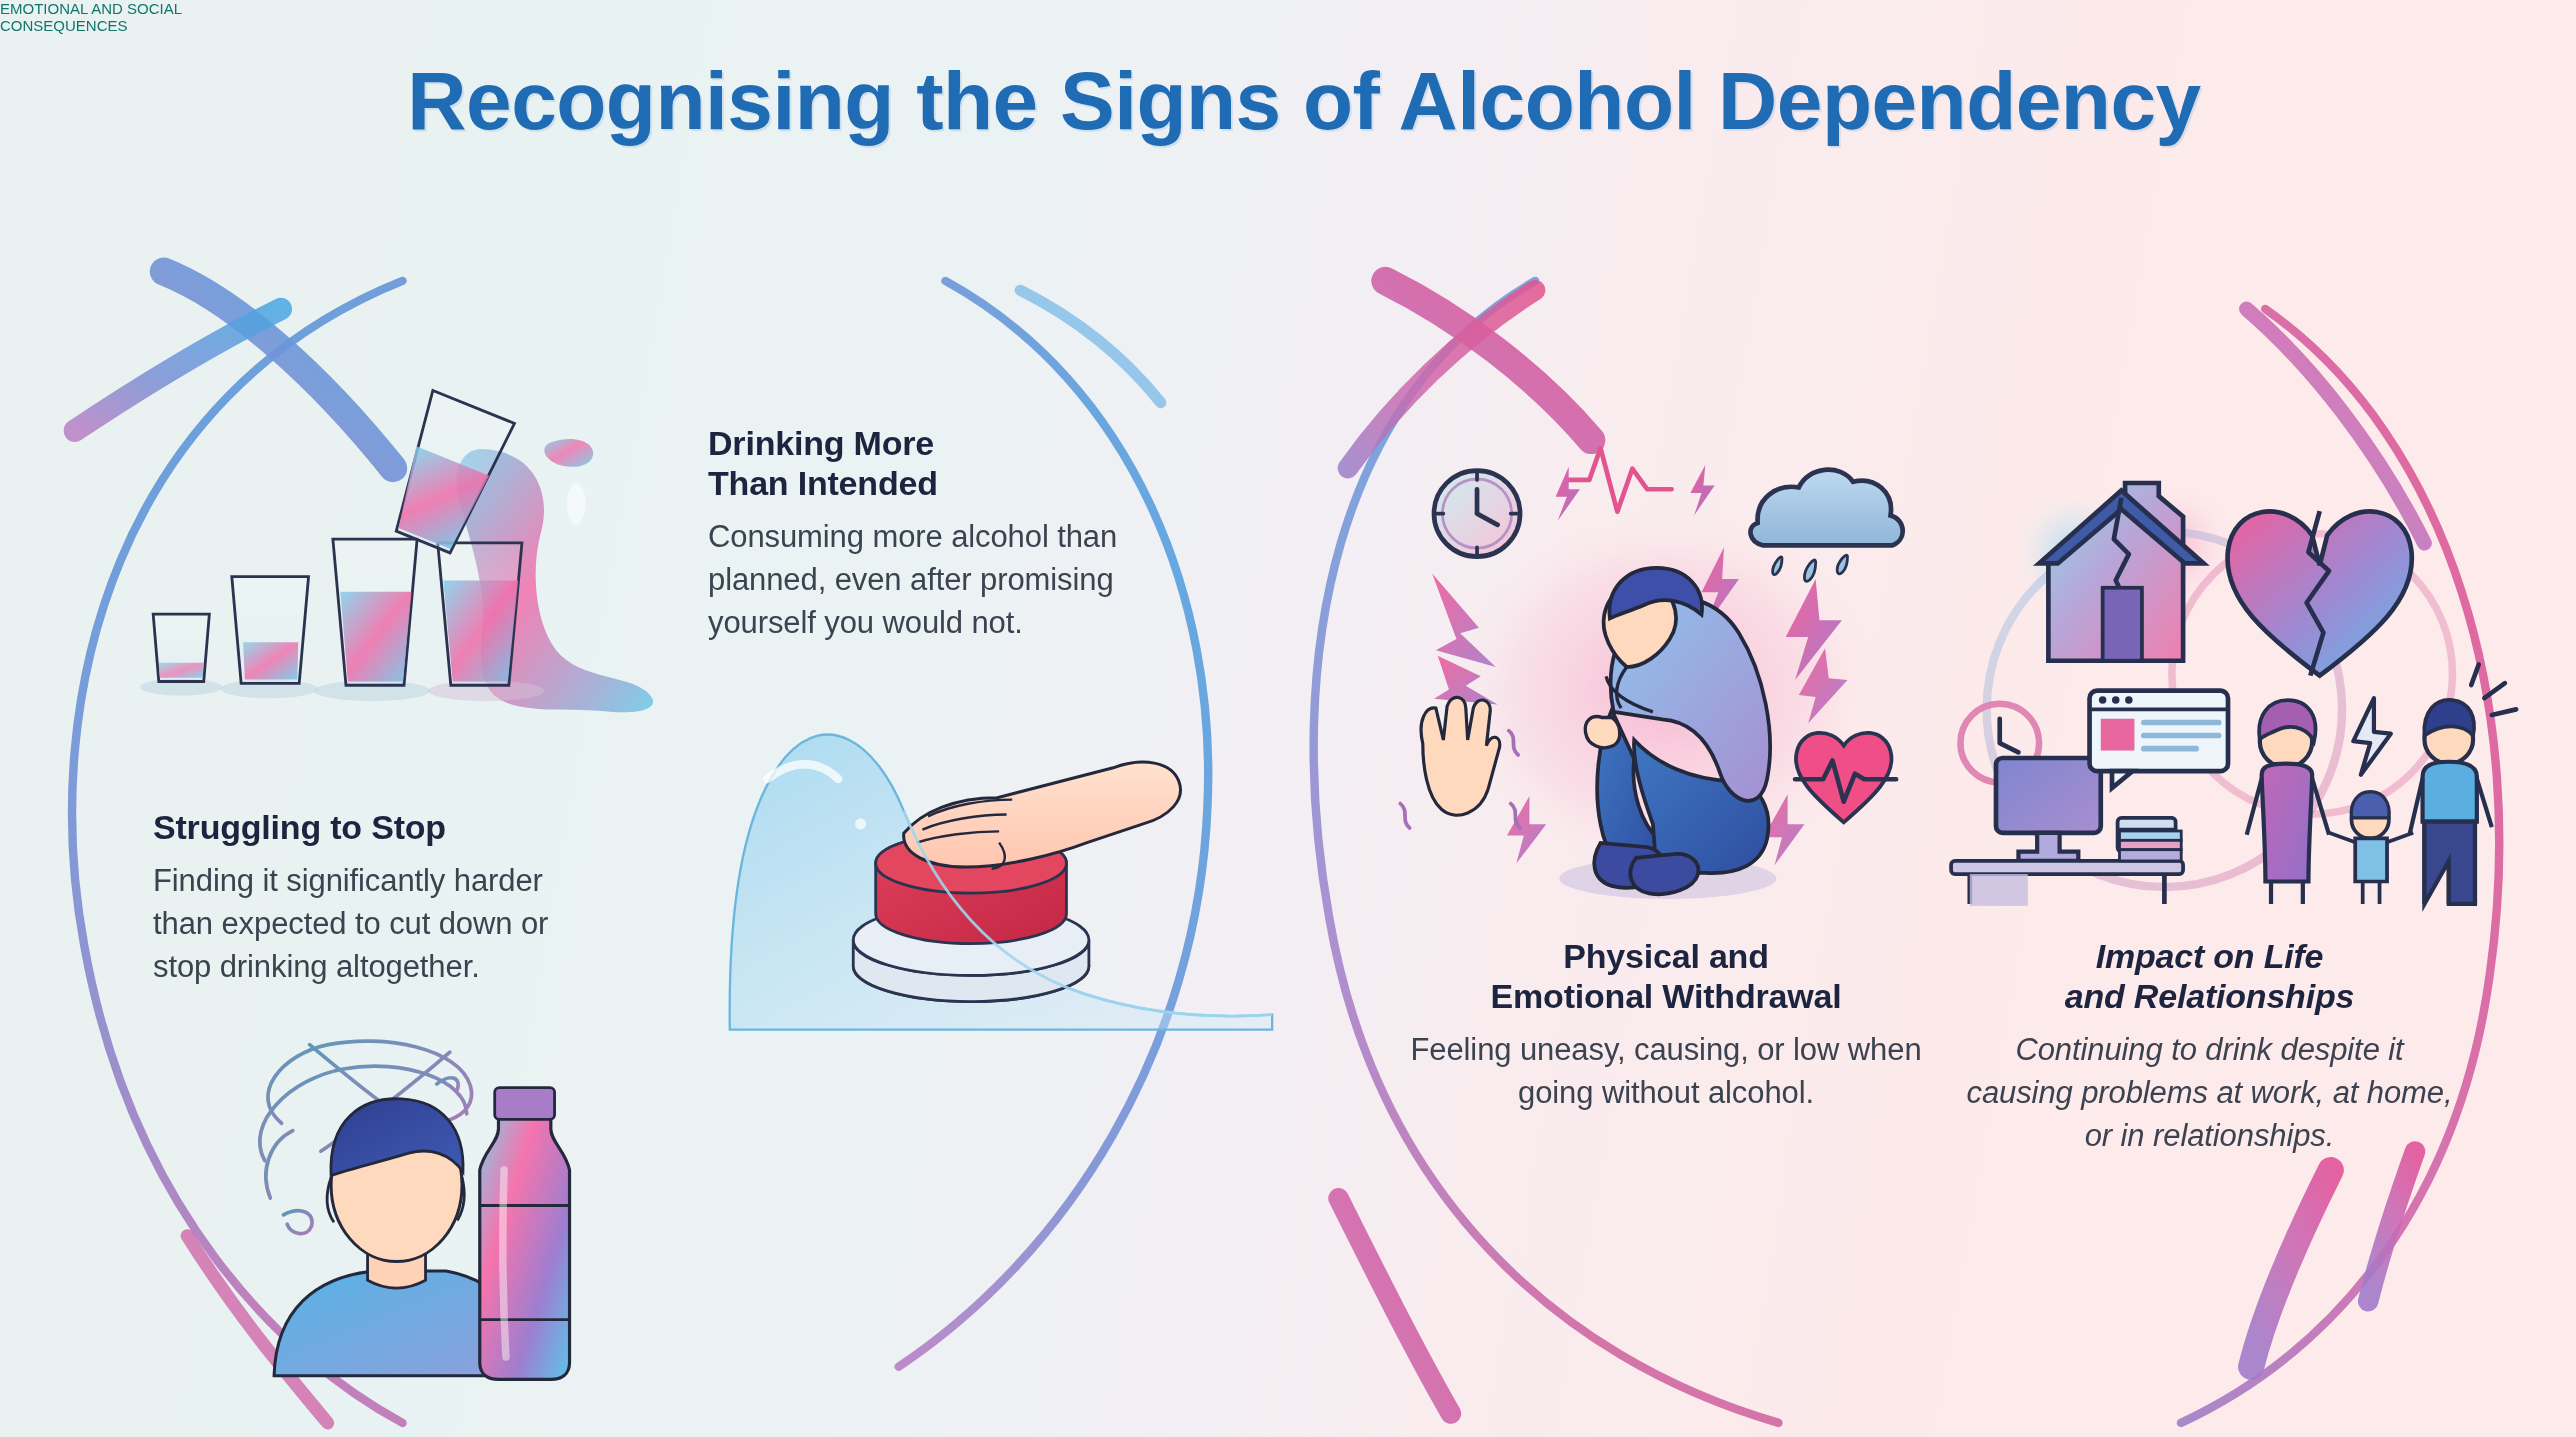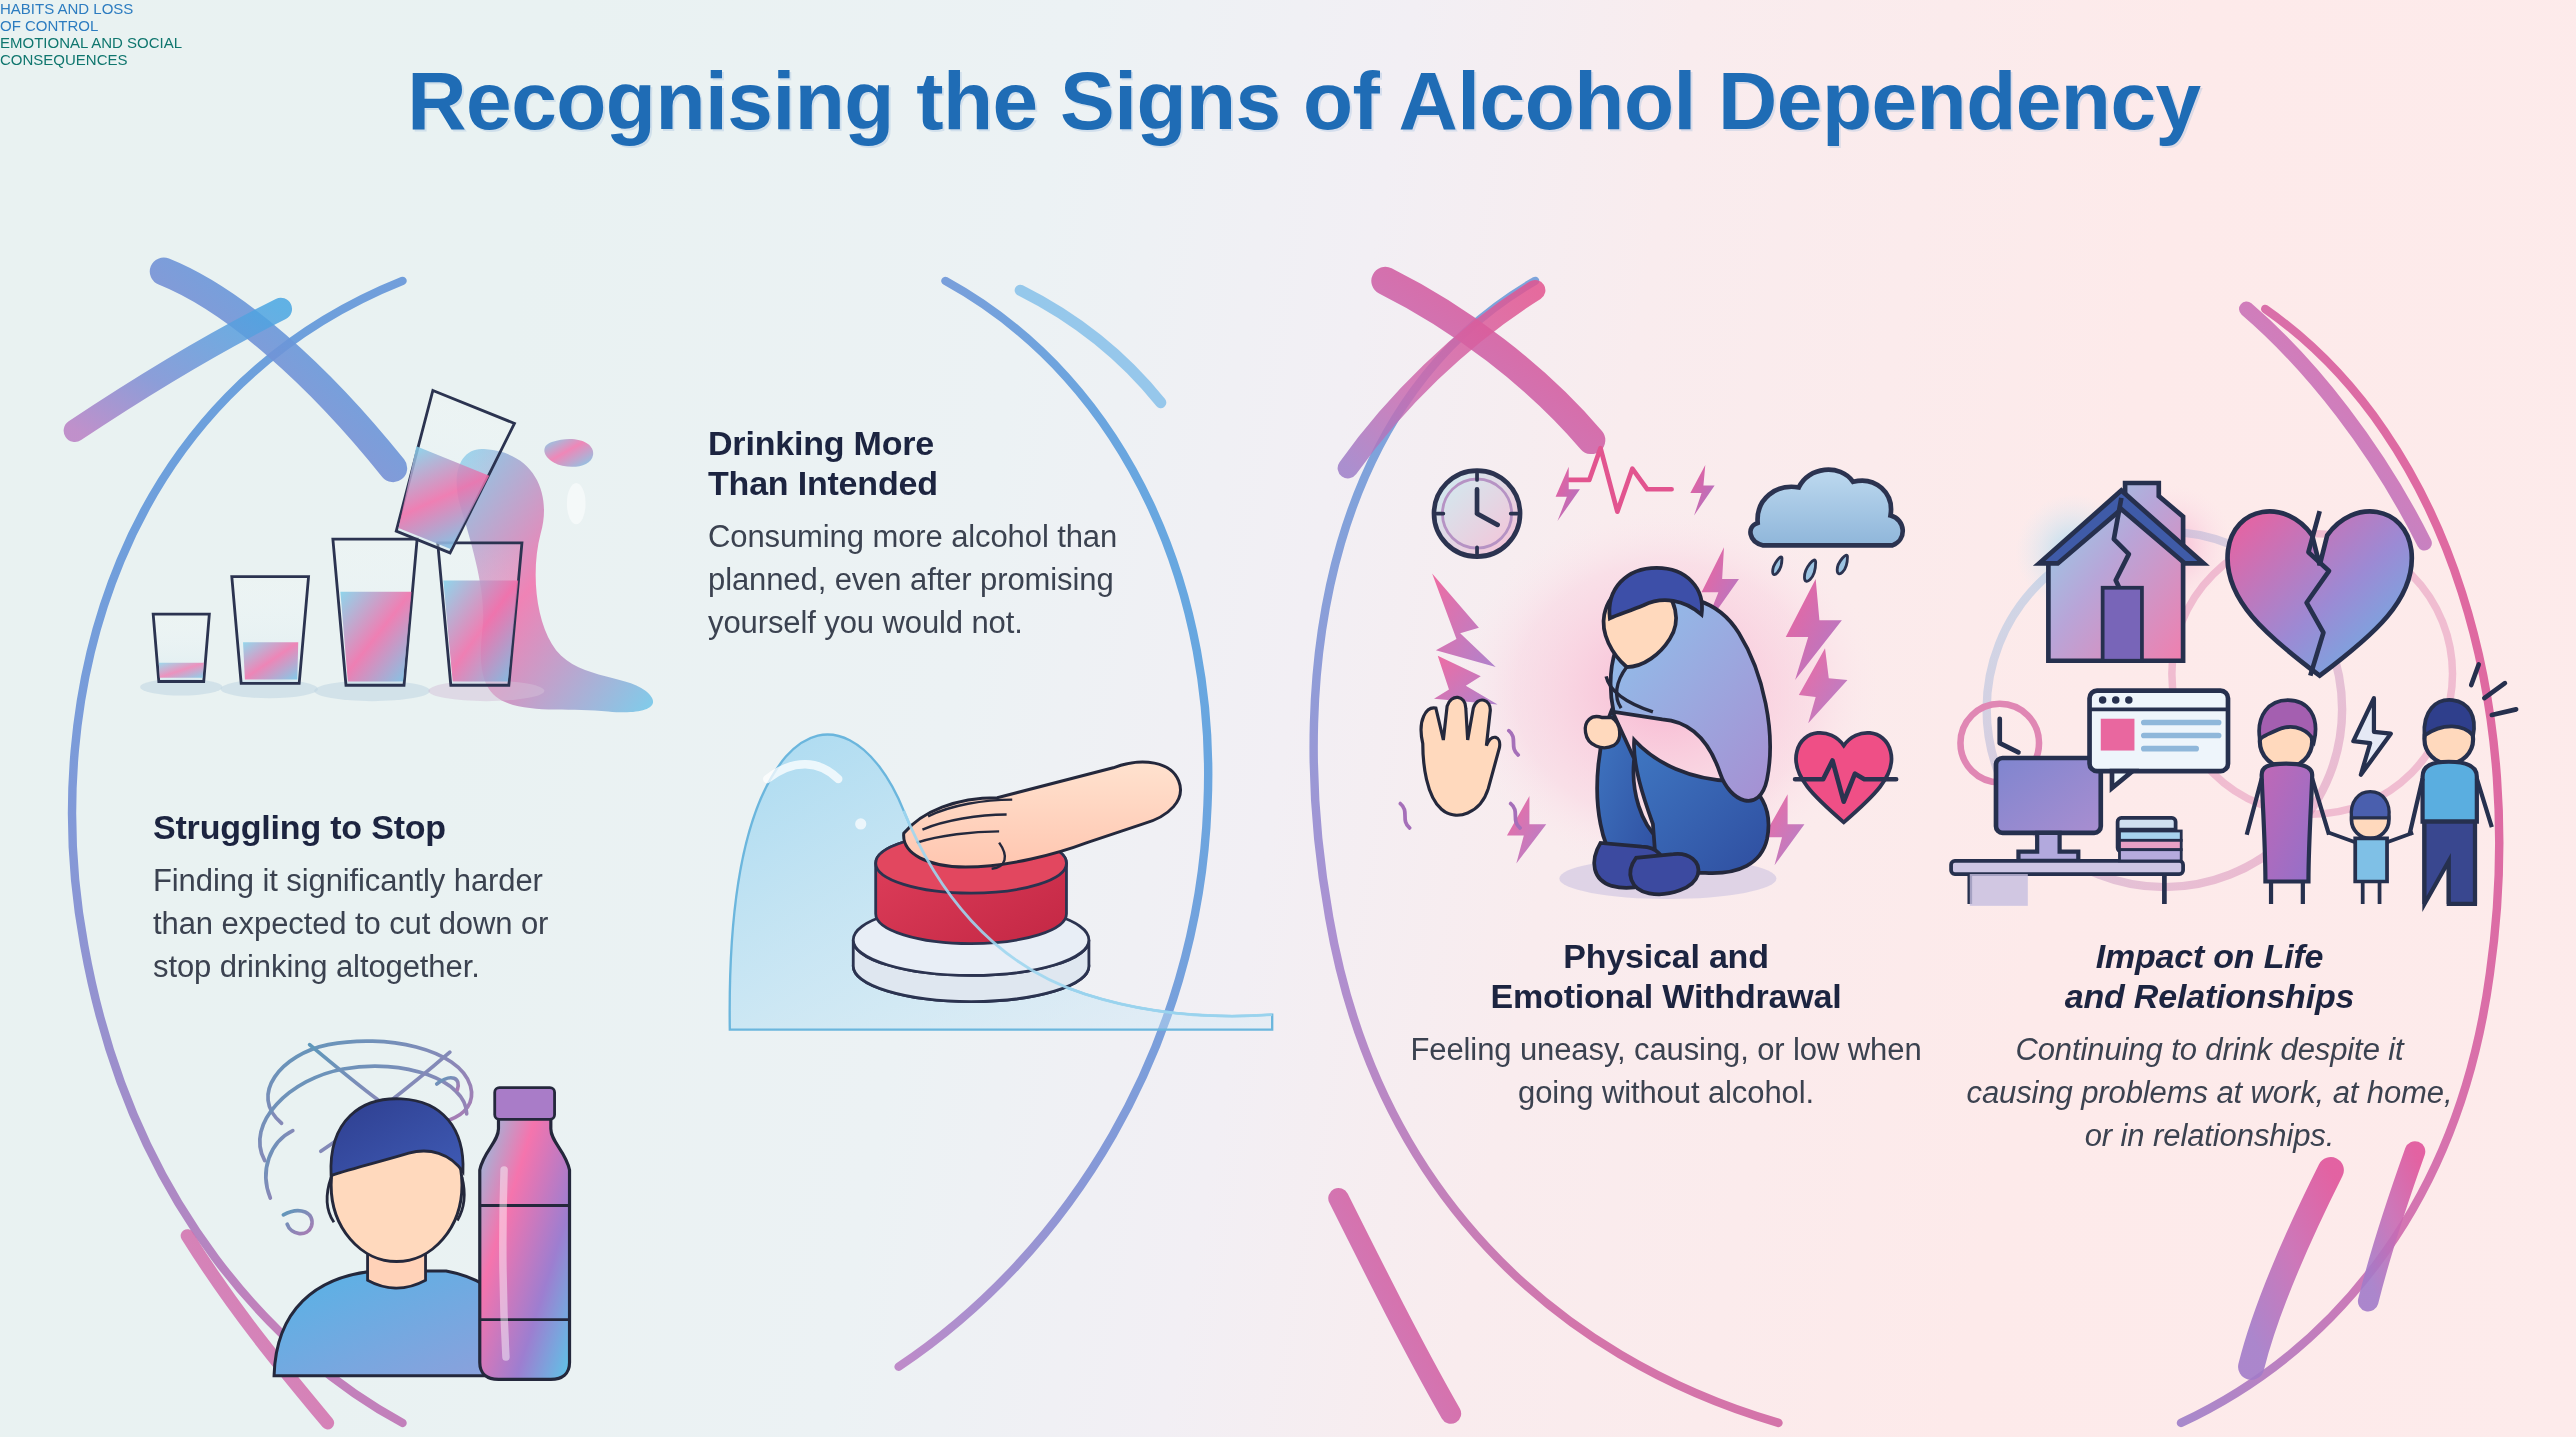--- a/index.html
+++ b/index.html
@@ -103,24 +103,20 @@
     <path d="M 1440 500 C 1490 430 1560 360 1640 310" stroke="url(#gStrokePink)" stroke-width="22" stroke-linecap="round" fill="none" opacity=".85"></path>
     <path d="M 2400 330 C 2470 390 2540 480 2590 580" stroke="url(#gPinkPurp)" stroke-width="16" stroke-linecap="round" fill="none" opacity=".85"></path>
 
     <path d="M 1430 1280 C 1470 1360 1510 1440 1550 1510" stroke="url(#gStrokePink)" stroke-width="22" stroke-linecap="round" fill="none" opacity=".9"></path>
     <path d="M 2490 1250 C 2450 1330 2420 1400 2405 1460" stroke="url(#gPinkPurp)" stroke-width="28" stroke-linecap="round" fill="none" opacity=".9"></path>
     <path d="M 2580 1230 C 2555 1300 2540 1350 2530 1390" stroke="url(#gPinkPurp)" stroke-width="22" stroke-linecap="round" fill="none" opacity=".9"></path>
   </svg>
 
   <h1 id="page-title">Recognising the Signs of Alcohol Dependency</h1>
 
-  <div id="section-head-left">
-    <div>HABITS AND LOSS</div>
-    <div>OF CONTROL</div>
-  </div>
   <div id="section-head-right">
     <div>EMOTIONAL AND SOCIAL</div>
     <div>CONSEQUENCES</div>
   </div>
 
   <div class="illus" id="illus-glasses">
     <svg viewBox="0 0 640 350">
       <defs>
         <linearGradient id="liq" x1="0" y1="0" x2="1" y2="1">
           <stop offset="0%" stop-color="#7fd0ea"></stop>

